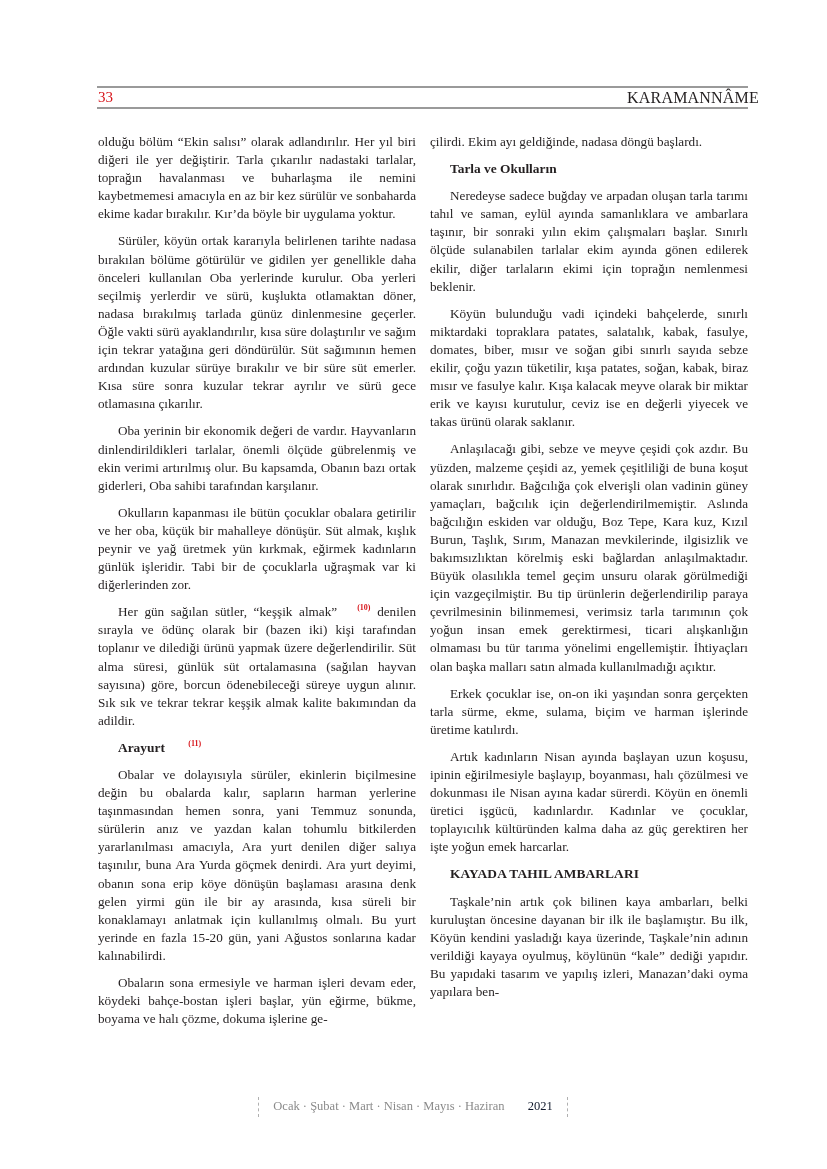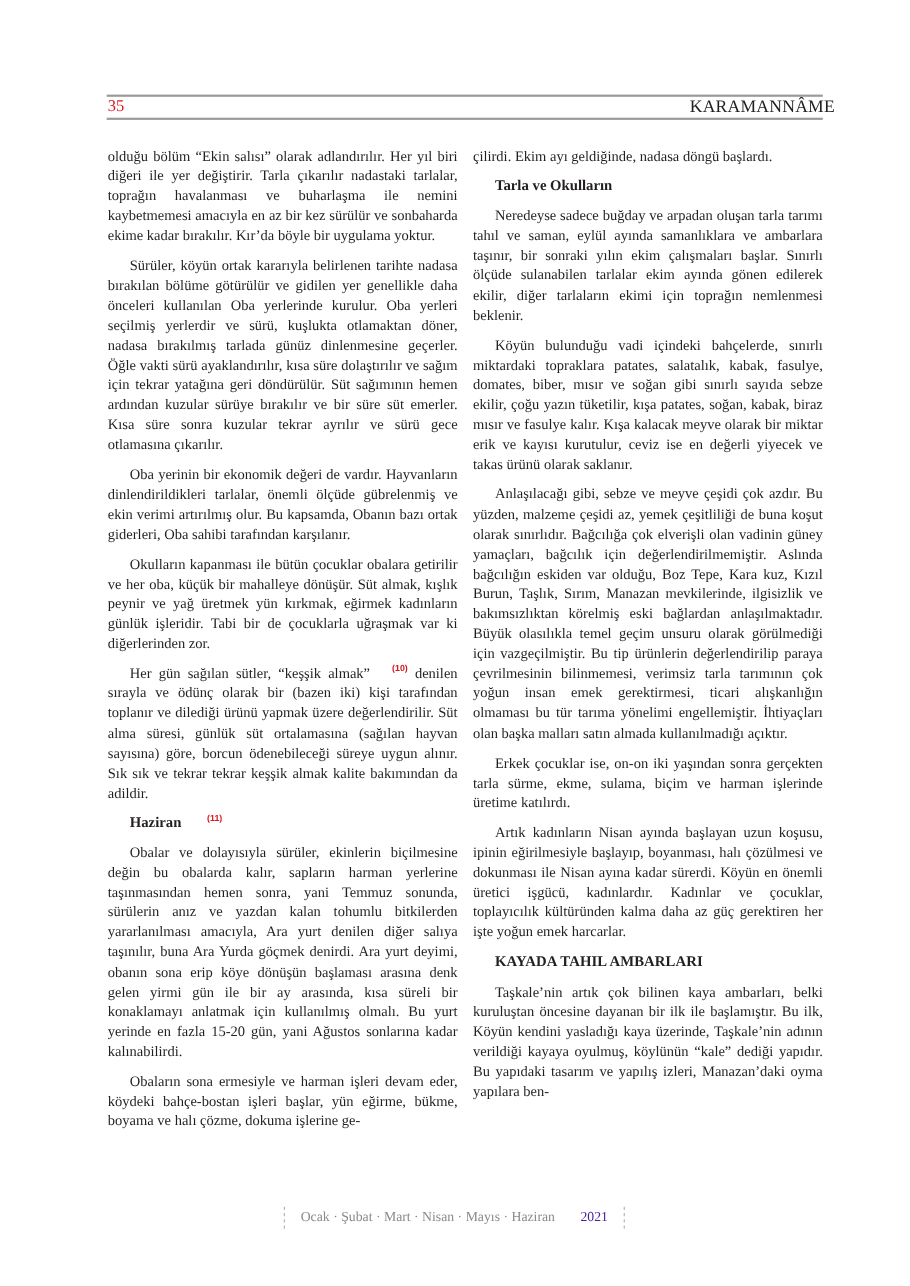--- a/index.html
+++ b/index.html
@@ -10,41 +10,41 @@
   .rule.bottom { top:107px; }
   .pagenum { position:absolute; left:98px; top:88px; font-size:15px; color:#d7141a; line-height:19px; }
   .journal { position:absolute; right:68px; top:88px; font-size:16px; color:#231f20; line-height:19px; letter-spacing:0.2px; }
   .col { position:absolute; top:133px; width:318px; font-size:13.2px; line-height:18.1px; text-align:justify; hyphens:manual; }
   .col.left { left:98px; }
   .col.right { left:430px; }
   .col p { margin:0 0 9px 0; text-indent:20px; }
   .col p.noindent { text-indent:0; }
   .col h3 { margin:0 0 9px 0; font-size:13.4px; font-weight:bold; text-indent:20px; line-height:18.1px; }
   .col h3.caps { letter-spacing:0.1px; }
-  sup.fn { color:#d7141a; font-family:Liberation Sans, sans-serif; font-weight:bold; font-size:8px; vertical-align:6px; line-height:0;padding-left:20px; }
+  sup.fn { color:#d7141a; font-family:Liberation Serif, serif; font-weight:bold; font-size:8px; vertical-align:6px; line-height:0;padding-left:20px; }
   .footer { position:absolute; top:1097px; left:258px; width:308px; height:20px;
             border-left:1px dashed #b0b0b0; border-right:1px dashed #b0b0b0;
             text-align:center; font-size:12.5px; line-height:18px; color:#8a8a8a; }
-  .footer .year { color:#4c1d95; margin-left:20px; }
+  .footer .year { color:#0f172a; margin-left:20px; }
 </style>
 </head>
 <body>
 
 <div class="rule top"></div>
-<div class="pagenum">35</div>
+<div class="pagenum">33</div>
 <div class="journal">KARAMANNÂME</div>
 <div class="rule bottom"></div>
 
 <div class="col left">
   <p class="noindent">olduğu bölüm “Ekin salısı” olarak adlandırılır. Her yıl biri diğeri ile yer değiştirir. Tarla çıkarılır nadastaki tarlalar, toprağın havalanması ve buharlaşma ile nemini kaybetmemesi amacıyla en az bir kez sürülür ve sonbaharda ekime kadar bırakılır. Kır’da böyle bir uygulama yoktur.</p>
   <p>Sürüler, köyün ortak kararıyla belirlenen tarihte nadasa bırakılan bölüme götürülür ve gidilen yer genellikle daha önceleri kullanılan Oba yerlerinde kurulur. Oba yerleri seçilmiş yerlerdir ve sürü, kuşlukta otlamaktan döner, nadasa bırakılmış tarlada günüz dinlenmesine geçerler. Öğle vakti sürü ayaklandırılır, kısa süre dolaştırılır ve sağım için tekrar yatağına geri döndürülür. Süt sağımının hemen ardından kuzular sürüye bırakılır ve bir süre süt emerler. Kısa süre sonra kuzular tekrar ayrılır ve sürü gece otlamasına çıkarılır.</p>
   <p>Oba yerinin bir ekonomik değeri de vardır. Hayvanların dinlendirildikleri tarlalar, önemli ölçüde gübrelenmiş ve ekin verimi artırılmış olur. Bu kapsamda, Obanın bazı ortak giderleri, Oba sahibi tarafından karşılanır.</p>
   <p>Okulların kapanması ile bütün çocuklar obalara getirilir ve her oba, küçük bir mahalleye dönüşür. Süt almak, kışlık peynir ve yağ üretmek yün kırkmak, eğirmek kadınların günlük işleridir. Tabi bir de çocuklarla uğraşmak var ki diğerlerinden zor.</p>
   <p><span>Her gün sağılan sütler, “keşşik almak”</span><sup class="fn">(10)</sup><span> denilen sırayla ve ödünç olarak bir (bazen iki) kişi tarafından toplanır ve dilediği ürünü yapmak üzere değerlendirilir. Süt alma süresi, günlük süt ortalamasına (sağılan hayvan sayısına) göre, borcun ödenebileceği süreye uygun alınır. Sık sık ve tekrar tekrar keşşik almak kalite bakımından da adildir.</span></p>
-  <h3><span>Haziran</span> <sup class="fn">(11)</sup></h3>
+  <h3><span>Arayurt</span> <sup class="fn">(11)</sup></h3>
   <p>Obalar ve dolayısıyla sürüler, ekinlerin biçilmesine değin bu obalarda kalır, sapların harman yerlerine taşınmasından hemen sonra, yani Temmuz sonunda, sürülerin anız ve yazdan kalan tohumlu bitkilerden yararlanılması amacıyla, Ara yurt denilen diğer salıya taşınılır, buna Ara Yurda göçmek denirdi. Ara yurt deyimi, obanın sona erip köye dönüşün başlaması arasına denk gelen yirmi gün ile bir ay arasında, kısa süreli bir konaklamayı anlatmak için kullanılmış olmalı. Bu yurt yerinde en fazla 15-20 gün, yani Ağustos sonlarına kadar kalınabilirdi.</p>
   <p>Obaların sona ermesiyle ve harman işleri devam eder, köydeki bahçe-bostan işleri başlar, yün eğirme, bükme, boyama ve halı çözme, dokuma işlerine ge-</p>
 </div>
 
 <div class="col right">
   <p class="noindent">çilirdi. Ekim ayı geldiğinde, nadasa döngü başlardı.</p>
   <h3>Tarla ve Okulların</h3>
   <p>Neredeyse sadece buğday ve arpadan oluşan tarla tarımı tahıl ve saman, eylül ayında samanlıklara ve ambarlara taşınır, bir sonraki yılın ekim çalışmaları başlar. Sınırlı ölçüde sulanabilen tarlalar ekim ayında gönen edilerek ekilir, diğer tarlaların ekimi için toprağın nemlenmesi beklenir.</p>
   <p>Köyün bulunduğu vadi içindeki bahçelerde, sınırlı miktardaki topraklara patates, salatalık, kabak, fasulye, domates, biber, mısır ve soğan gibi sınırlı sayıda sebze ekilir, çoğu yazın tüketilir, kışa patates, soğan, kabak, biraz mısır ve fasulye kalır. Kışa kalacak meyve olarak bir miktar erik ve kayısı kurutulur, ceviz ise en değerli yiyecek ve takas ürünü olarak saklanır.</p>
   <p>Anlaşılacağı gibi, sebze ve meyve çeşidi çok azdır. Bu yüzden, malzeme çeşidi az, yemek çeşitliliği de buna koşut olarak sınırlıdır. Bağcılığa çok elverişli olan vadinin güney yamaçları, bağcılık için değerlendirilmemiştir. Aslında bağcılığın eskiden var olduğu, Boz Tepe, Kara kuz, Kızıl Burun, Taşlık, Sırım, Manazan mevkilerinde, ilgisizlik ve bakımsızlıktan körelmiş eski bağlardan anlaşılmaktadır. Büyük olasılıkla temel geçim unsuru olarak görülmediği için vazgeçilmiştir. Bu tip ürünlerin değerlendirilip paraya çevrilmesinin bilinmemesi, verimsiz tarla tarımının çok yoğun insan emek gerektirmesi, ticari alışkanlığın olmaması bu tür tarıma yönelimi engellemiştir. İhtiyaçları olan başka malları satın almada kullanılmadığı açıktır.</p>

